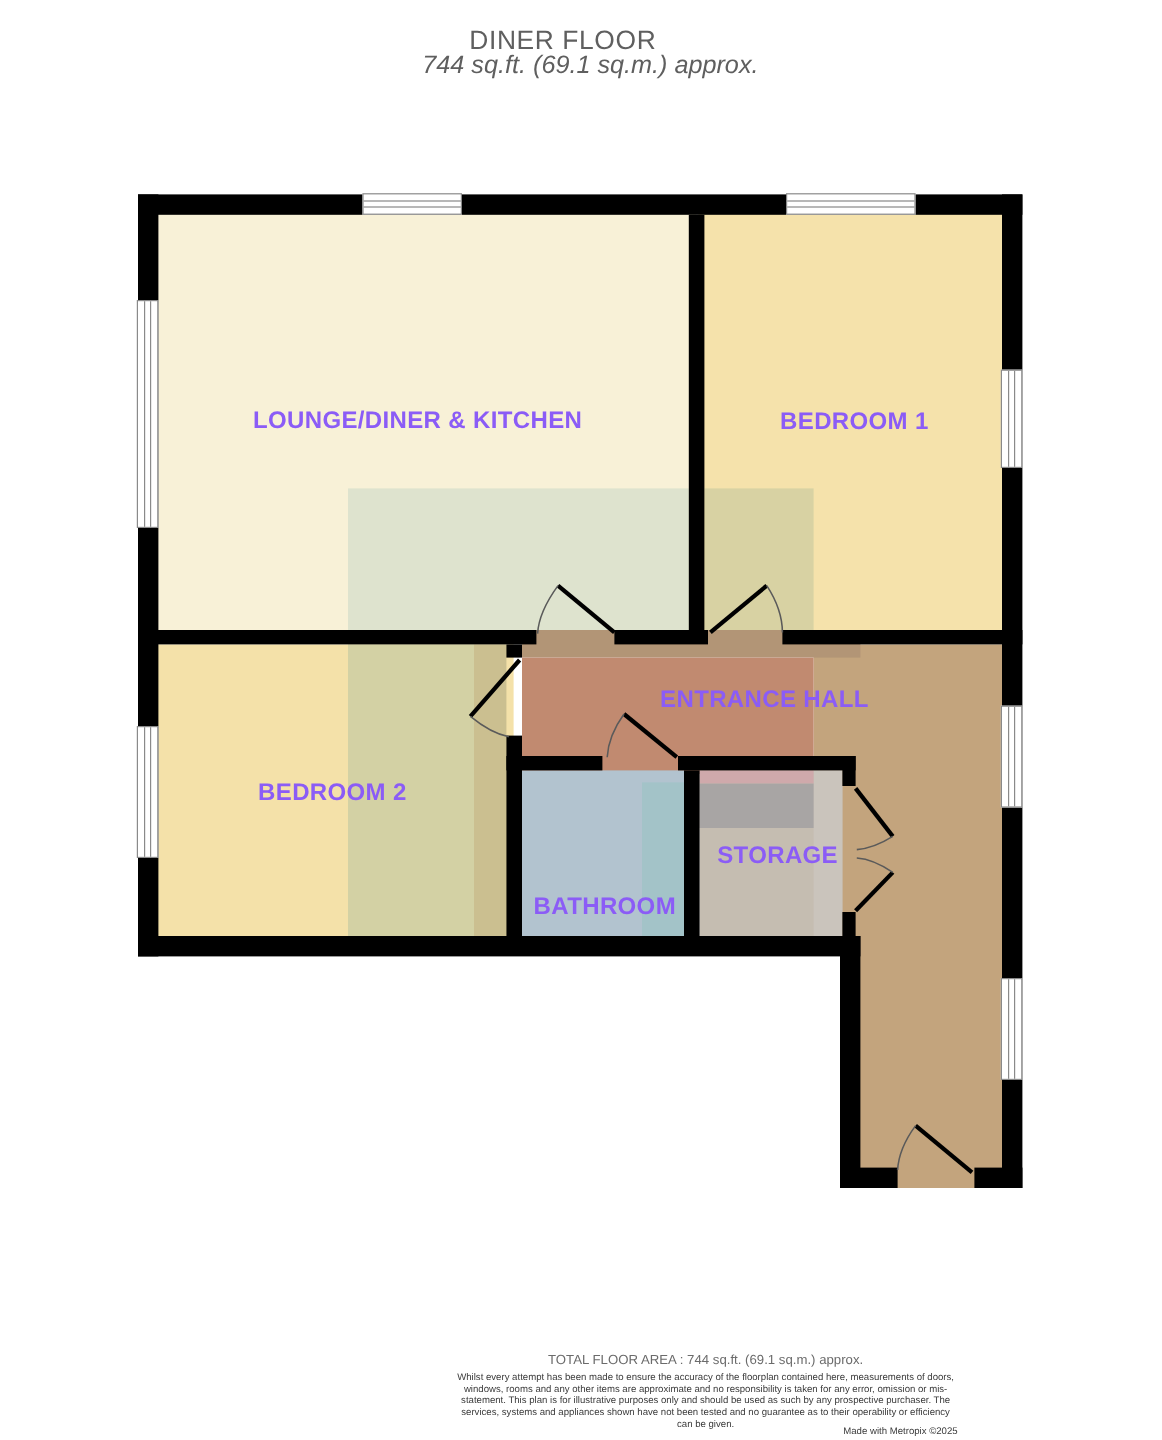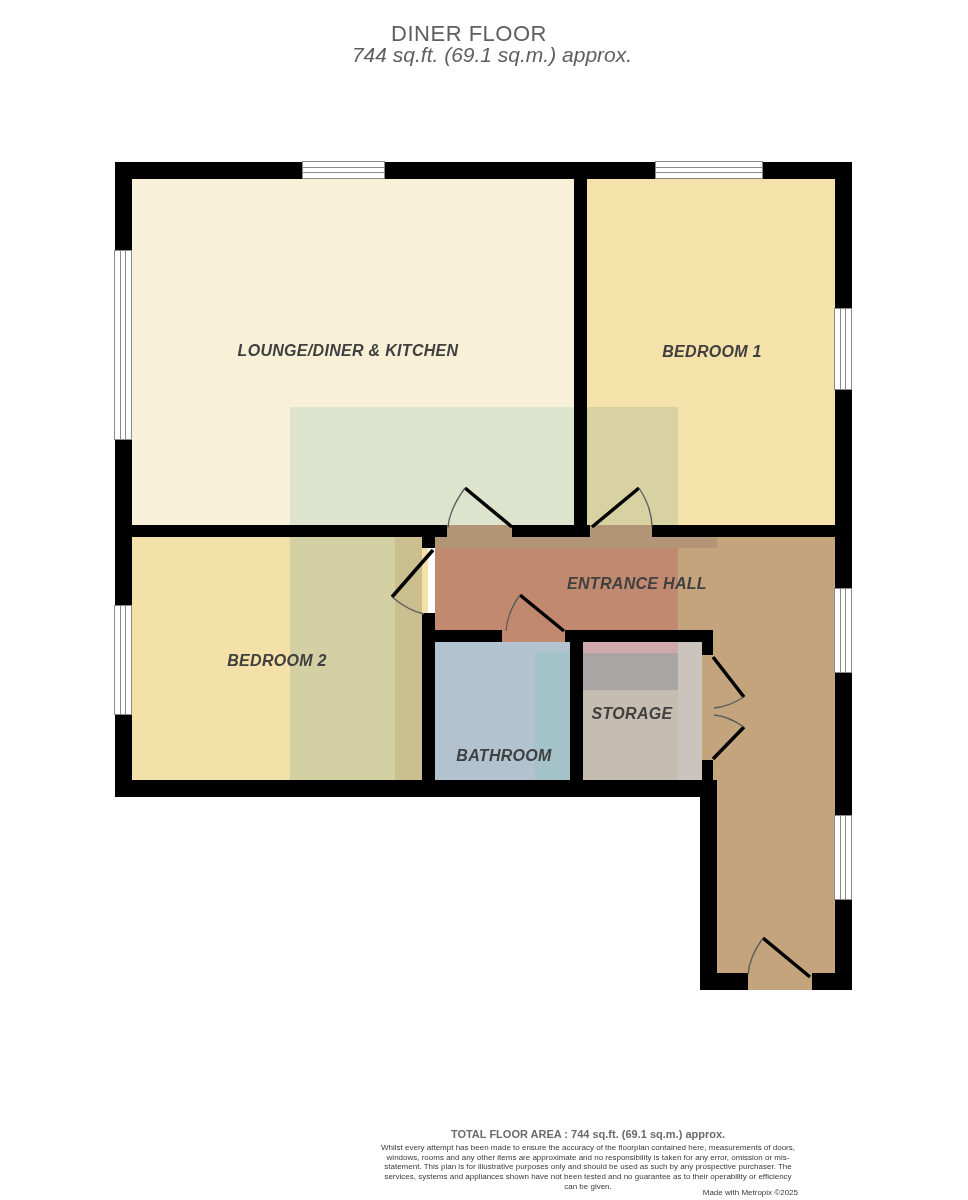--- a/index.html
+++ b/index.html
@@ -4,21 +4,21 @@
 <style>
   html,body{margin:0;padding:0;}
   body{
     width:968px;height:1200px;position:relative;overflow:hidden;
     background:#ffffff;font-family:"Liberation Sans", sans-serif;
   }
   .r{position:absolute;}
   .abs{position:absolute;}
   .room-label{
     position:absolute;transform:translate(-50%,-50%);
-    font-weight:bold;font-size:16px;letter-spacing:.3px;color:#404040;white-space:nowrap;font-style:italic;
+    font-weight:bold;font-size:20px;letter-spacing:.3px;color:#8b5cf6;white-space:nowrap;
   }
   .title-line{position:absolute;transform:translateX(-50%);color:#5f5f5f;white-space:nowrap;}
   #title-line1{font-size:22px;letter-spacing:.5px;}
   #title-line2{font-size:21px;}
   .win{position:absolute;background:#ffffff;border:1px solid #8a8a8a;box-sizing:border-box;}
   .win-h::before,.win-h::after{content:"";position:absolute;left:0;right:0;height:1px;background:#8a8a8a;}
   .win-h::before{top:32%;} .win-h::after{top:63%;}
   .win-v::before,.win-v::after{content:"";position:absolute;top:0;bottom:0;width:1px;background:#8a8a8a;}
   .win-v::before{left:32%;} .win-v::after{left:63%;}
   .door-leaf{stroke:#000000;stroke-width:3.5;}
@@ -96,18 +96,18 @@
     <path class="door-arc" d="M744,727 Q728,716 714,715"></path>
     <line class="door-leaf" x1="810" y1="977" x2="763" y2="938"></line>
     <path class="door-arc" d="M763,938 Q749,957 748,975"></path>
   </svg>
 
   <div class="room-label" style="left:348px;top:351px;">LOUNGE/DINER &amp; KITCHEN</div>
   <div class="room-label" style="left:712px;top:352px;">BEDROOM 1</div>
   <div class="room-label" style="left:277px;top:661px;">BEDROOM 2</div>
   <div class="room-label" style="left:637px;top:584px;">ENTRANCE HALL</div>
   <div class="room-label" style="left:504px;top:756px;">BATHROOM</div>
-  <div class="room-label" style="left:632px;top:714px;">STORAGE</div>
+  <div class="room-label" style="left:648px;top:714px;">STORAGE</div>
 </div>
 
-<div id="footer-total" style="left:588px;top:1128px;font-weight:bold;">TOTAL FLOOR AREA : 744 sq.ft. (69.1 sq.m.) approx.</div>
+<div id="footer-total" style="left:588px;top:1128px;">TOTAL FLOOR AREA : 744 sq.ft. (69.1 sq.m.) approx.</div>
 <div id="footer-disclaimer" style="left:378px;top:1143px;width:420px;">Whilst every attempt has been made to ensure the accuracy of the floorplan contained here, measurements of doors, windows, rooms and any other items are approximate and no responsibility is taken for any error, omission or mis-statement. This plan is for illustrative purposes only and should be used as such by any prospective purchaser. The services, systems and appliances shown have not been tested and no guarantee as to their operability or efficiency can be given.</div>
 <div id="footer-credit" style="left:378px;top:1188px;width:420px;">Made with Metropix ©2025</div>
 
 </body></html>

